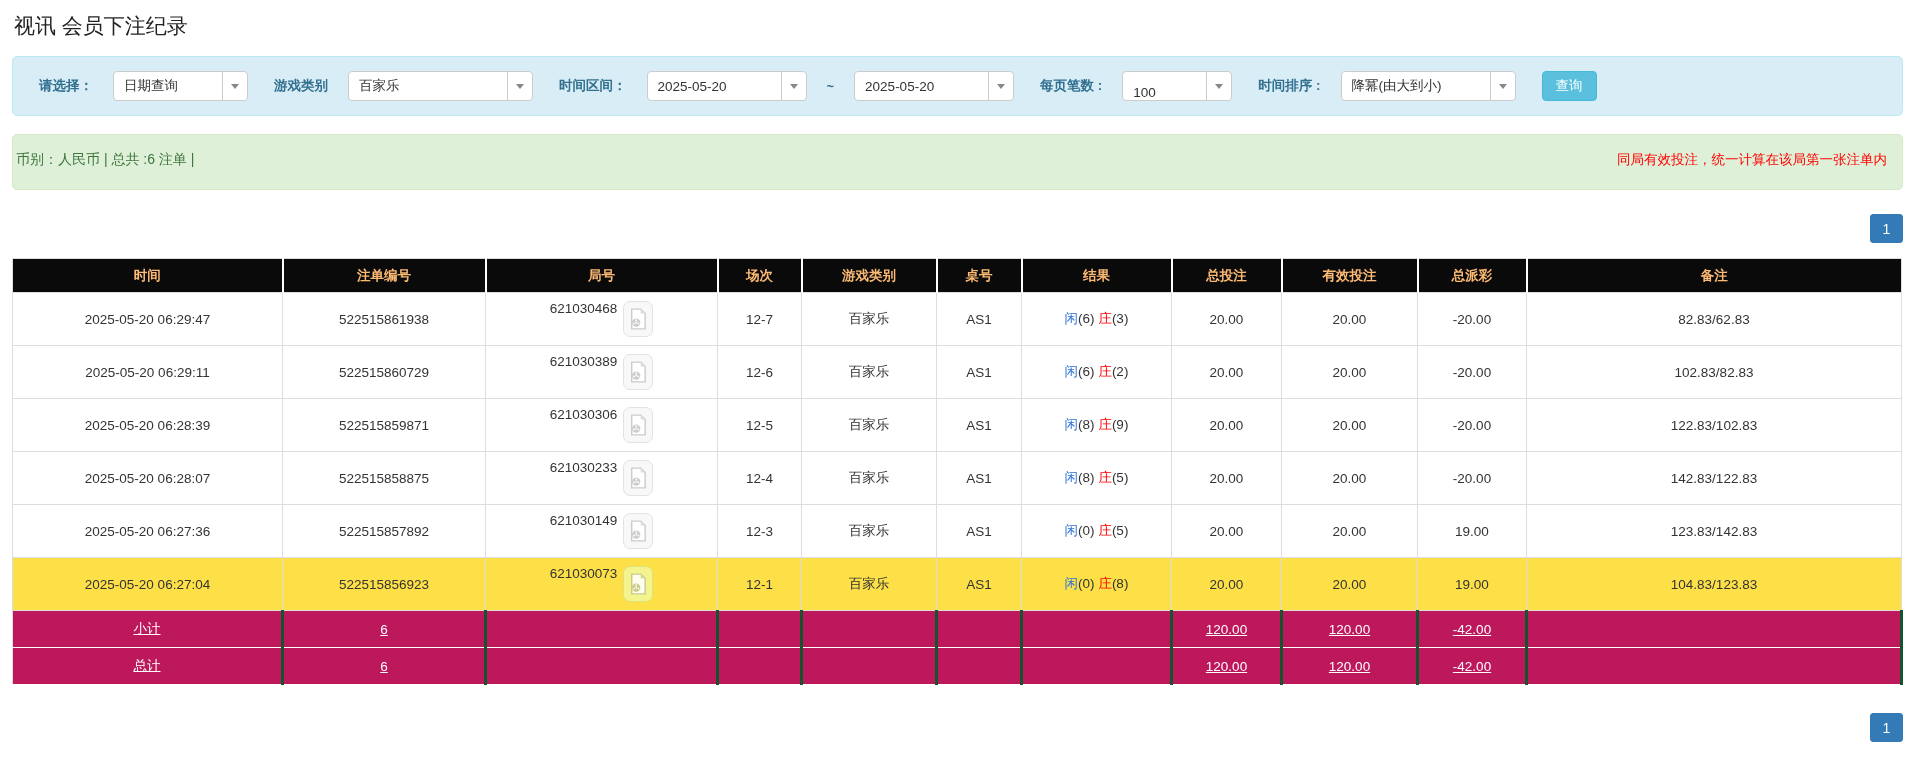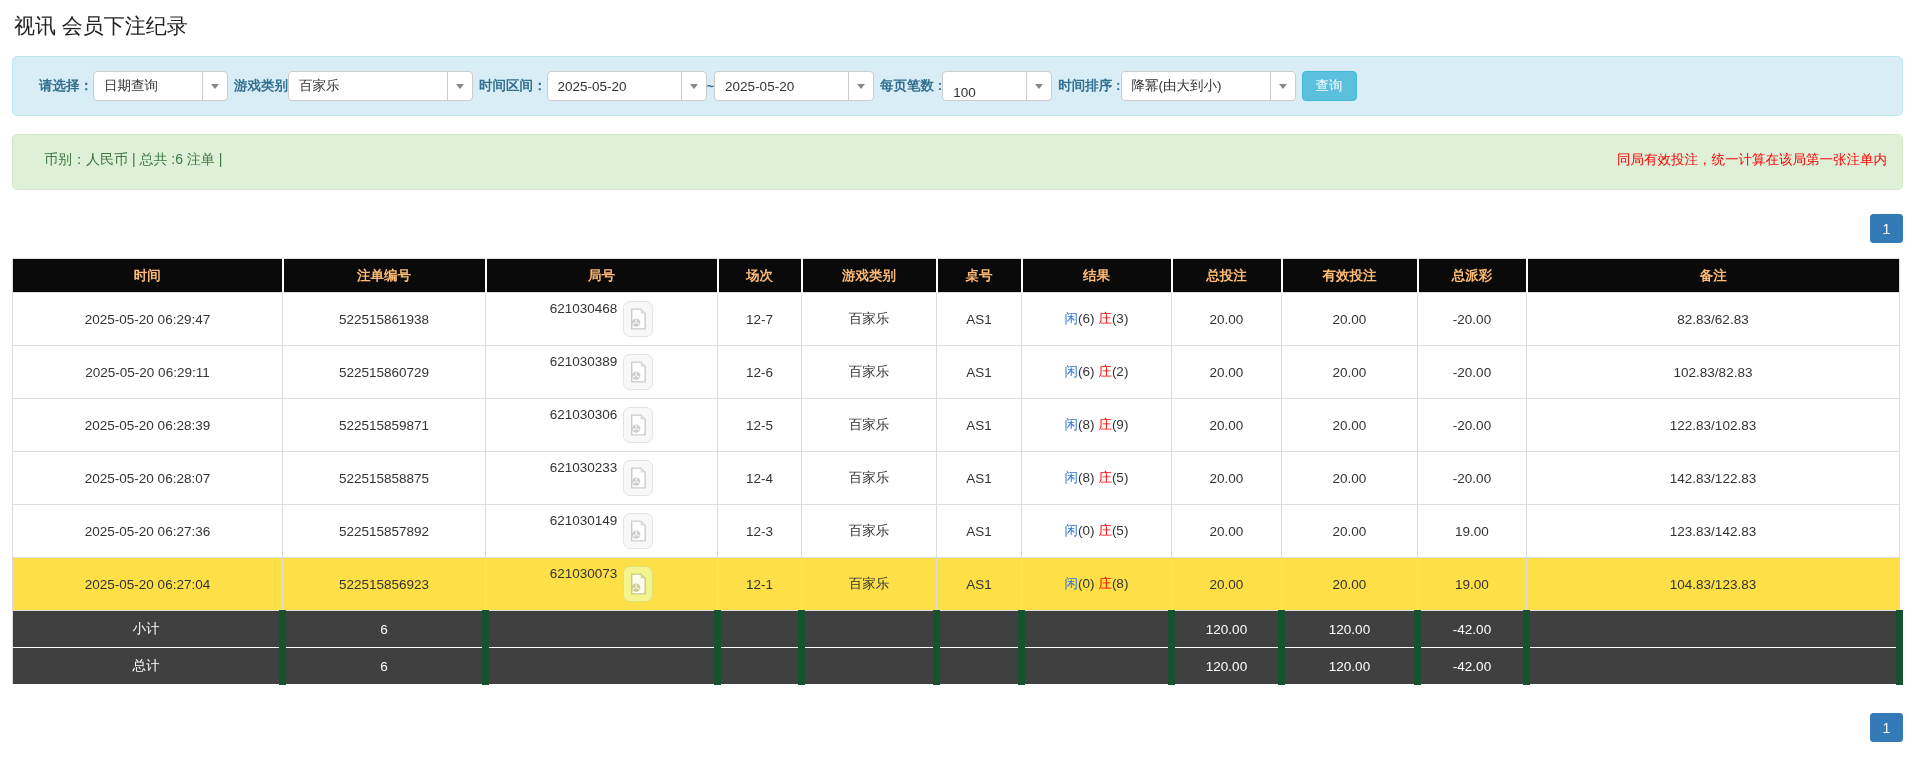--- a/index.html
+++ b/index.html
@@ -4,21 +4,21 @@
 <style>
   * { box-sizing: border-box; margin: 0; padding: 0; }
   html, body { width: 1915px; height: 770px; background: #fff; overflow: hidden; }
   body { font-family: "Liberation Sans", "DejaVu Sans", sans-serif; font-size: 13px; color: #333; padding: 0 12px; }
 
   .page-title { font-size: 21px; font-weight: normal; color: #222; margin: 12px 0 16px 2px; }
 
   
   .filter-panel {
     background: #d9edf7; border: 1px solid #bce8f1; border-radius: 5px;
-    padding: 14px 12px; display: flex; align-items: center; gap: 0;
+    padding: 14px 12px; display: flex; align-items: center; gap: 20px;
     margin-bottom: 18px; height: 60px;
   }
   .filter-label { color: #31708f; font-weight: bold; font-size: 13.5px; white-space: nowrap; margin-left: 6px; }
   .tilde { color: #31708f; font-weight: bold; }
   .select {
     background: #fff; border: 1px solid #ccc; border-radius: 4px; height: 30px;
     display: inline-flex; align-items: center; cursor: pointer; overflow: hidden;
   }
   .select .sel-value { padding: 0 10px; font-size: 13.5px; color: #333; flex: 1 1 auto; white-space: nowrap; overflow: hidden; }
   .select .caret-box {
@@ -28,21 +28,21 @@
   .caret { width: 0; height: 0; border-left: 4px solid transparent; border-right: 4px solid transparent; border-top: 5px solid #888; }
   .w-135 { width: 135px; } .w-185 { width: 185px; } .w-160 { width: 160px; } .w-110 { width: 110px; align-items: flex-end; } .w-175 { width: 175px; }
   .btn-search {
     background: #5bc0de; border: 1px solid #46b8da; color: #fff; font-size: 13.5px;
     border-radius: 4px; height: 30px; padding: 0 13px; cursor: pointer; margin-left: 6px;
   }
 
   
   .summary-bar {
     background: #dff0d8; border: 1px solid #d6e9c6; border-radius: 5px;
-    padding: 16px 15px 20px 31px; display: flex; justify-content: space-between; align-items: flex-start;
+    padding: 16px 15px 20px 3px; display: flex; justify-content: space-between; align-items: flex-start;
     margin-bottom: 24px;
   }
   .summary-left { color: #3c763d; font-size: 14px; }
   .summary-right { color: #ff0000; font-size: 13.5px; }
 
   
   .pagination-row { display: flex; justify-content: flex-end; margin: 0 0 15px 0; }
   .pagination-row.bottom { margin: 28px 0 0 0; }
   .page-btn {
     background: #337ab7; border: 1px solid #337ab7; color: #fff; font-size: 14px;
@@ -56,21 +56,21 @@
     background: #0a0a0a; color: #fdba74; font-weight: bold; font-size: 13.5px;
     height: 34px; text-align: center; border-right: 2px solid #fff; border-bottom: 1px solid #ddd;
   }
   table.bets th:last-child { border-right: none; }
   table.bets td {
     height: 53px; text-align: center; font-size: 13.5px; color: #333;
     border-right: 1px solid #ddd; border-bottom: 1px solid #ddd; background: #fff;
     white-space: nowrap; overflow: hidden;
   }
   tr.highlight td { background: #fde047; }
-  tr.summary-row td { background: #404040; color: #fff; height: 37px; border-right: 7px solid #14532d; border-bottom: 1px solid #fff; }
+  tr.summary-row td { background: #be185d; color: #fff; height: 37px; border-right: 3px solid #14532d; border-bottom: 1px solid #fff; text-decoration: underline; }
   .blue { color: #2d72d9; }
   .red { color: #ff0000; }
   .round-cell { display: inline-flex; gap: 6px; justify-content: center; }
   .video-btn {
     width: 30px; height: 36px; background: #f8f8f8; border: 1px solid #e3e3e3; border-radius: 7px;
     display: inline-flex; align-items: center; justify-content: center; cursor: pointer; vertical-align: middle;
   }
   tr.highlight .video-btn { background: #f4f48f; border-color: #e0e078; }
   .bet-link { cursor: pointer; }
 </style>

